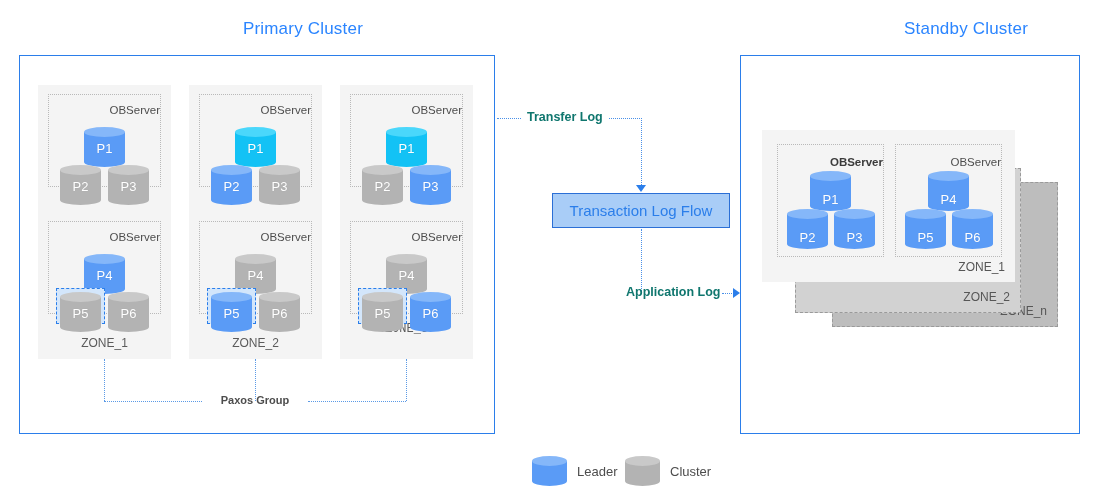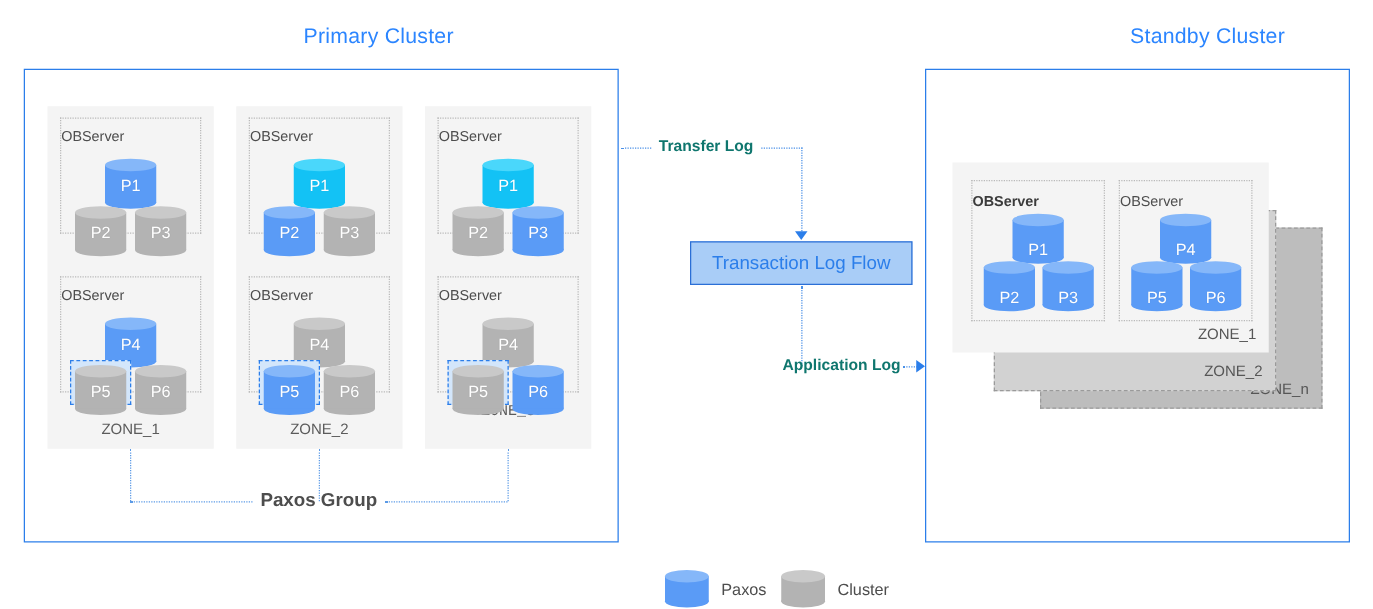--- a/index.html
+++ b/index.html
@@ -27,21 +27,21 @@
   .zone-card-label{
     position:absolute;left:0;right:0;text-align:center;
     color:#5b5b5b;font-size:12px;line-height:14px;
   }
 
   
   .observer{
     position:absolute;border:1px dotted #b9b9b9;box-sizing:border-box;background:transparent;
   }
   .observer-label{
-    position:absolute;left:0;right:0;text-align:left;
+    position:absolute;left:0;right:0;text-align:right;
     color:#4d4d4d;font-size:11.5px;line-height:13px;
   }
   .observer-label.bold{font-weight:bold;color:#3b3b3b;}
 
   
   .cyl{position:absolute;}
   .cyl .body{
     position:absolute;left:0;top:5px;width:100%;height:calc(100% - 10px);
   }
   .cyl .top{
@@ -86,21 +86,21 @@
     font-weight:600;
   }
 
   
   .dot-h{position:absolute;height:0;border-top:1.4px dotted #4a90e8;}
   .dot-v{position:absolute;width:0;border-left:1.4px dotted #4a90e8;}
 
   .paxos-dot-h{position:absolute;height:0;border-top:1.2px dotted #5b9ae6;}
   .paxos-dot-v{position:absolute;width:0;border-left:1.2px dotted #5b9ae6;}
   .paxos-label{
-    position:absolute;color:#4d4d4d;font-size:15px;line-height:15px;
+    position:absolute;color:#4d4d4d;font-size:11px;line-height:15px;
     font-weight:bold;white-space:nowrap;text-align:center;
   }
 
   
   .arrow-down{
     position:absolute;width:0;height:0;
     border-left:5px solid transparent;border-right:5px solid transparent;
     border-top:7px solid #2b7eea;
   }
   .arrow-right{
@@ -350,20 +350,20 @@
   <div class="body"></div>
   <div class="top"></div>
   <div class="lbl" style="transform:translateY(0%);top:52%;">P6</div>
 </div>
 
 <div class="cyl blue" style="left:532px;top:456px;width:35px;height:30px;">
   <div class="bot"></div>
   <div class="body"></div>
   <div class="top"></div>
 </div>
-<div class="legend-text" style="left:577px;top:464px;">Paxos</div>
+<div class="legend-text" style="left:577px;top:464px;">Leader</div>
 
 <div class="cyl gray" style="left:625px;top:456px;width:35px;height:30px;">
   <div class="bot"></div>
   <div class="body"></div>
   <div class="top"></div>
 </div>
 <div class="legend-text" style="left:670px;top:464px;">Cluster</div>
 
 </body></html>

